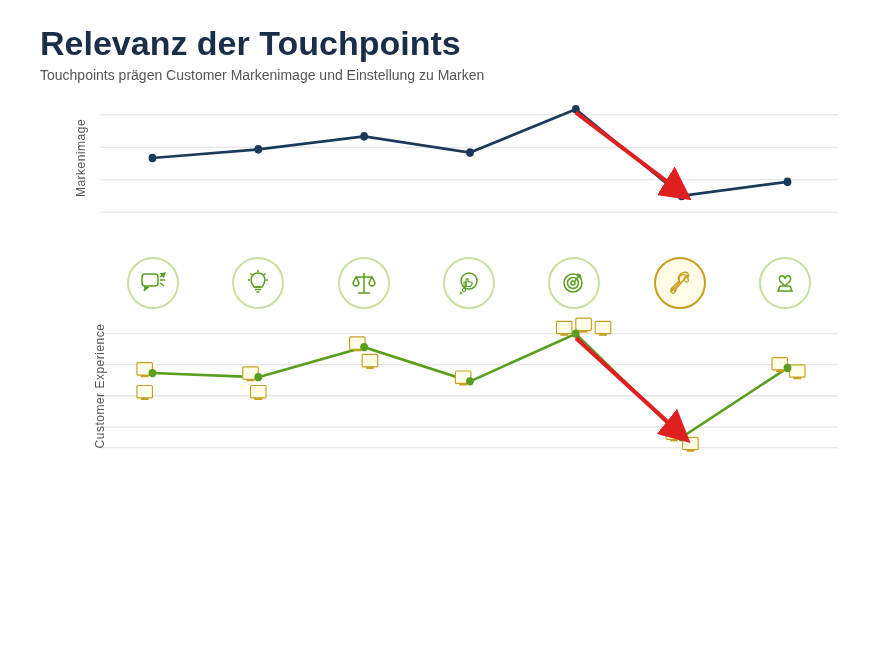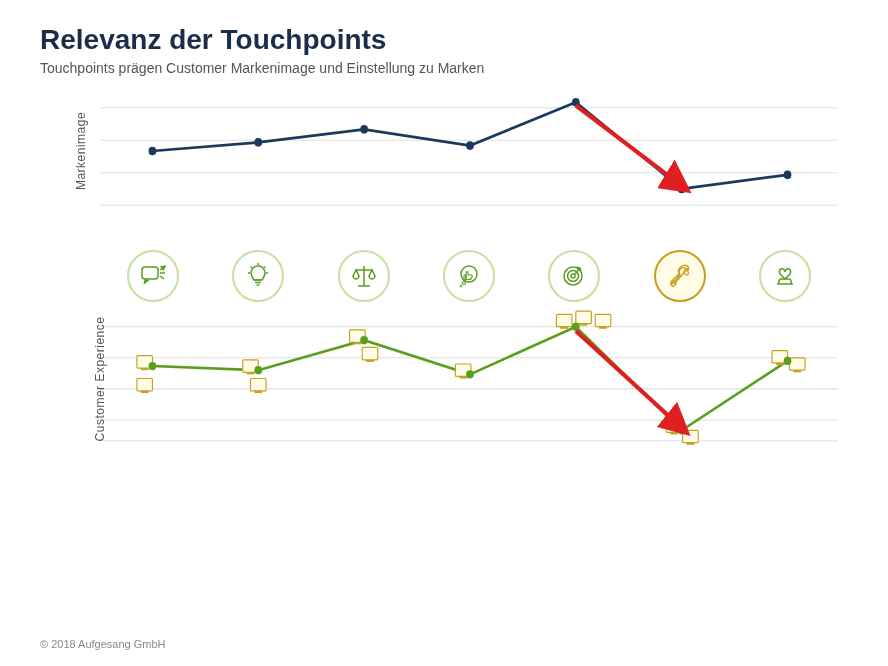--- a/index.html
+++ b/index.html
@@ -13,21 +13,21 @@
     }
     .page {
       width: 888px;
       height: 666px;
       background: #fff;
       padding: 24px 40px 16px 40px;
       display: flex;
       flex-direction: column;
     }
     .title {
-      font-size: 28px;
+      font-size: 34px;
       font-weight: 700;
       color: #1a2e4a;
       margin-bottom: 4px;
     }
     .subtitle {
       font-size: 14px;
       color: #555;
       margin-bottom: 10px;
     }
     .chart-area {
@@ -320,14 +320,13 @@
           <rect x="714" y="62" width="8" height="2" fill="#c8a020"></rect>
         </g>
         <circle cx="708" cy="53" r="4" fill="#5a9e1e"></circle>
 
         <line x1="490" y1="24" x2="596" y2="115" stroke="#e02020" stroke-width="4" marker-end="url(#arrowhead-bot)"></line>
       </svg>
     </div>
 
   </div>
 
-  <div class="footer">© 2018 Aufgesang GmbH</div>
 </div>
 
 </body></html>

